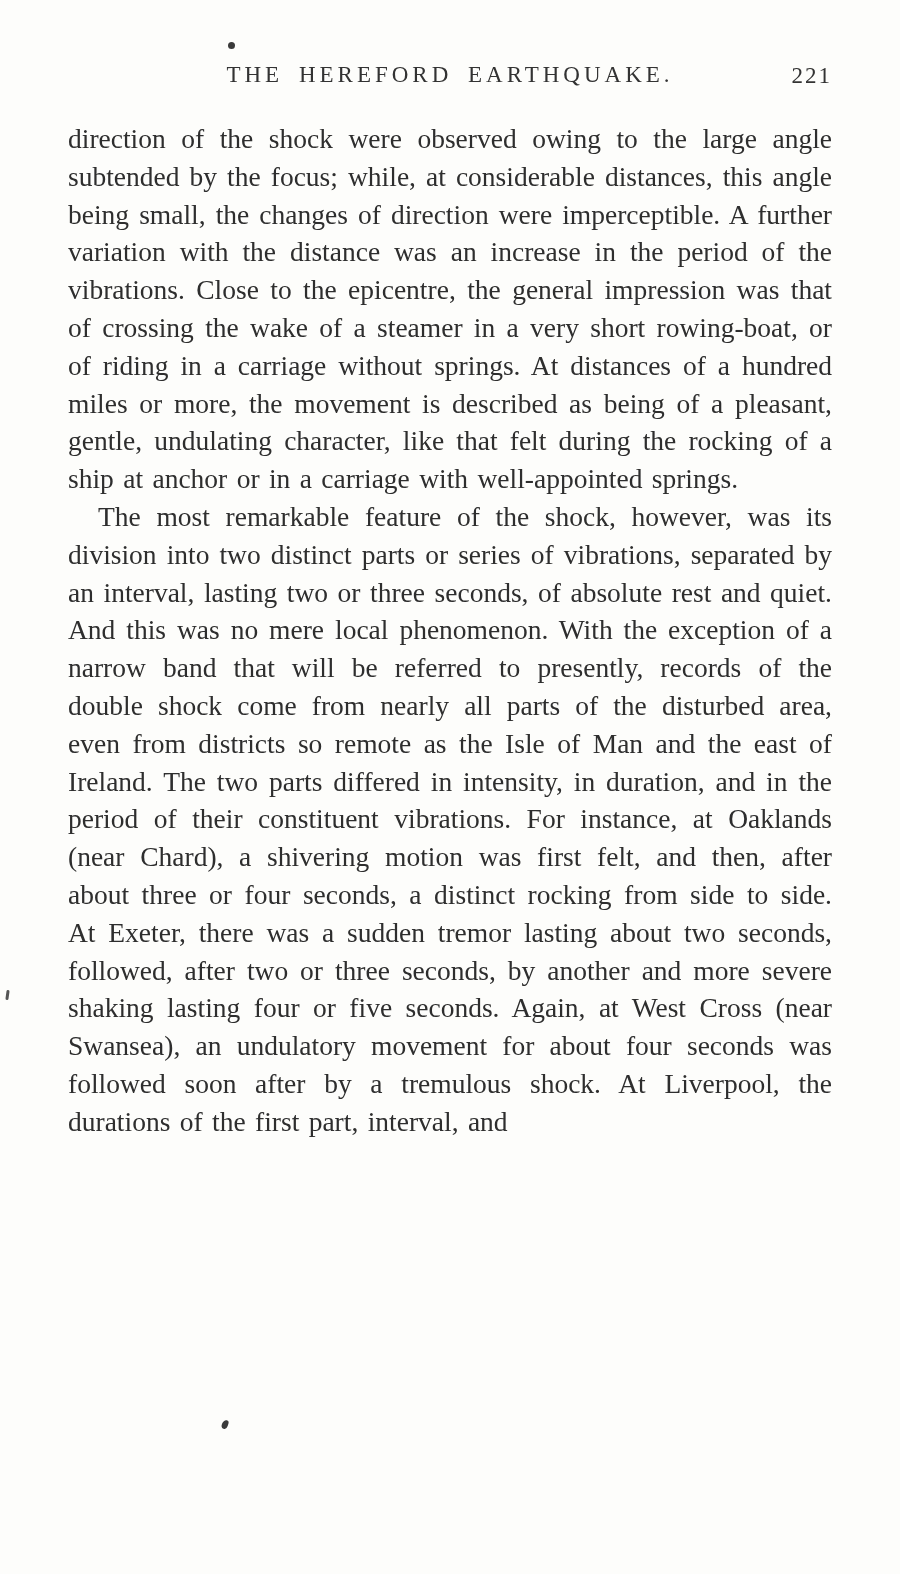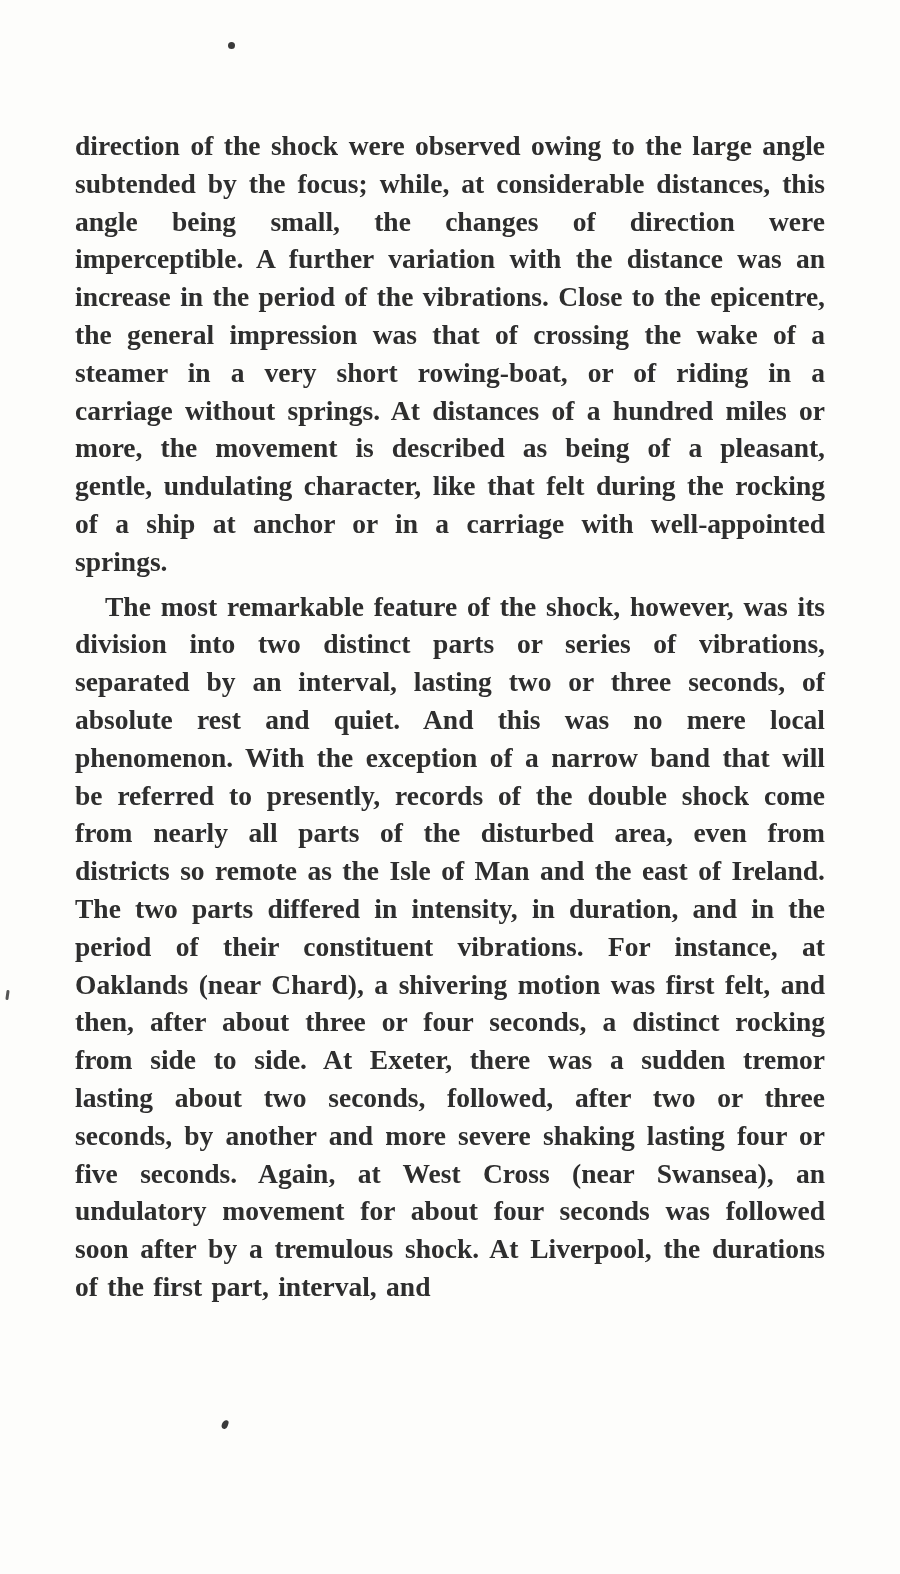--- a/index.html
+++ b/index.html
@@ -46,23 +46,22 @@
     position: absolute;
     top: 120px;
     left: 68px;
     width: 764px;
     font-size: 27.5px;
     line-height: 37.8px;
     text-align: justify;
     color: #2e2e2e;
   }
   .body-text p {
-    margin: 7px;
+    margin: 0;
     word-spacing: 2.5px;
-    font-weight: bold;
   }
   .body-text p.indented {
     text-indent: 30px;
   }
   
   .ink-dot-top {
     position: absolute;
     left: 228px;
     top: 42px;
     width: 7px;
@@ -91,20 +90,24 @@
     transform: rotate(8deg);
   }
 </style>
 </head>
 <body>
 
 <div class="page">
 
   <span class="ink-dot-top"></span>
 
+  <div class="running-header">
+    <div class="running-title">THE HEREFORD EARTHQUAKE.</div>
+    <div class="page-number">221</div>
+  </div>
 
   <div class="body-text">
     <p>direction of the shock were observed owing to the large angle subtended by the focus; while, at considerable distances, this angle being small, the changes of direction were imperceptible. A further variation with the distance was an increase in the period of the vibrations. Close to the epicentre, the general impression was that of crossing the wake of a steamer in a very short rowing-boat, or of riding in a carriage without springs. At distances of a hundred miles or more, the movement is described as being of a pleasant, gentle, undulating character, like that felt during the rocking of a ship at anchor or in a carriage with well-appointed springs.</p>
     <p class="indented">The most remarkable feature of the shock, however, was its division into two distinct parts or series of vibrations, separated by an interval, lasting two or three seconds, of absolute rest and quiet. And this was no mere local phenomenon. With the exception of a narrow band that will be referred to presently, records of the double shock come from nearly all parts of the disturbed area, even from districts so remote as the Isle of Man and the east of Ireland. The two parts differed in intensity, in duration, and in the period of their constituent vibrations. For instance, at Oaklands (near Chard), a shivering motion was first felt, and then, after about three or four seconds, a distinct rocking from side to side. At Exeter, there was a sudden tremor lasting about two seconds, followed, after two or three seconds, by another and more severe shaking lasting four or five seconds. Again, at West Cross (near Swansea), an undulatory movement for about four seconds was followed soon after by a tremulous shock. At Liverpool, the durations of the first part, interval, and</p>
   </div>
 
   <span class="ink-tick-left"></span>
   <span class="ink-mark-bottom"></span>
 
 </div>

